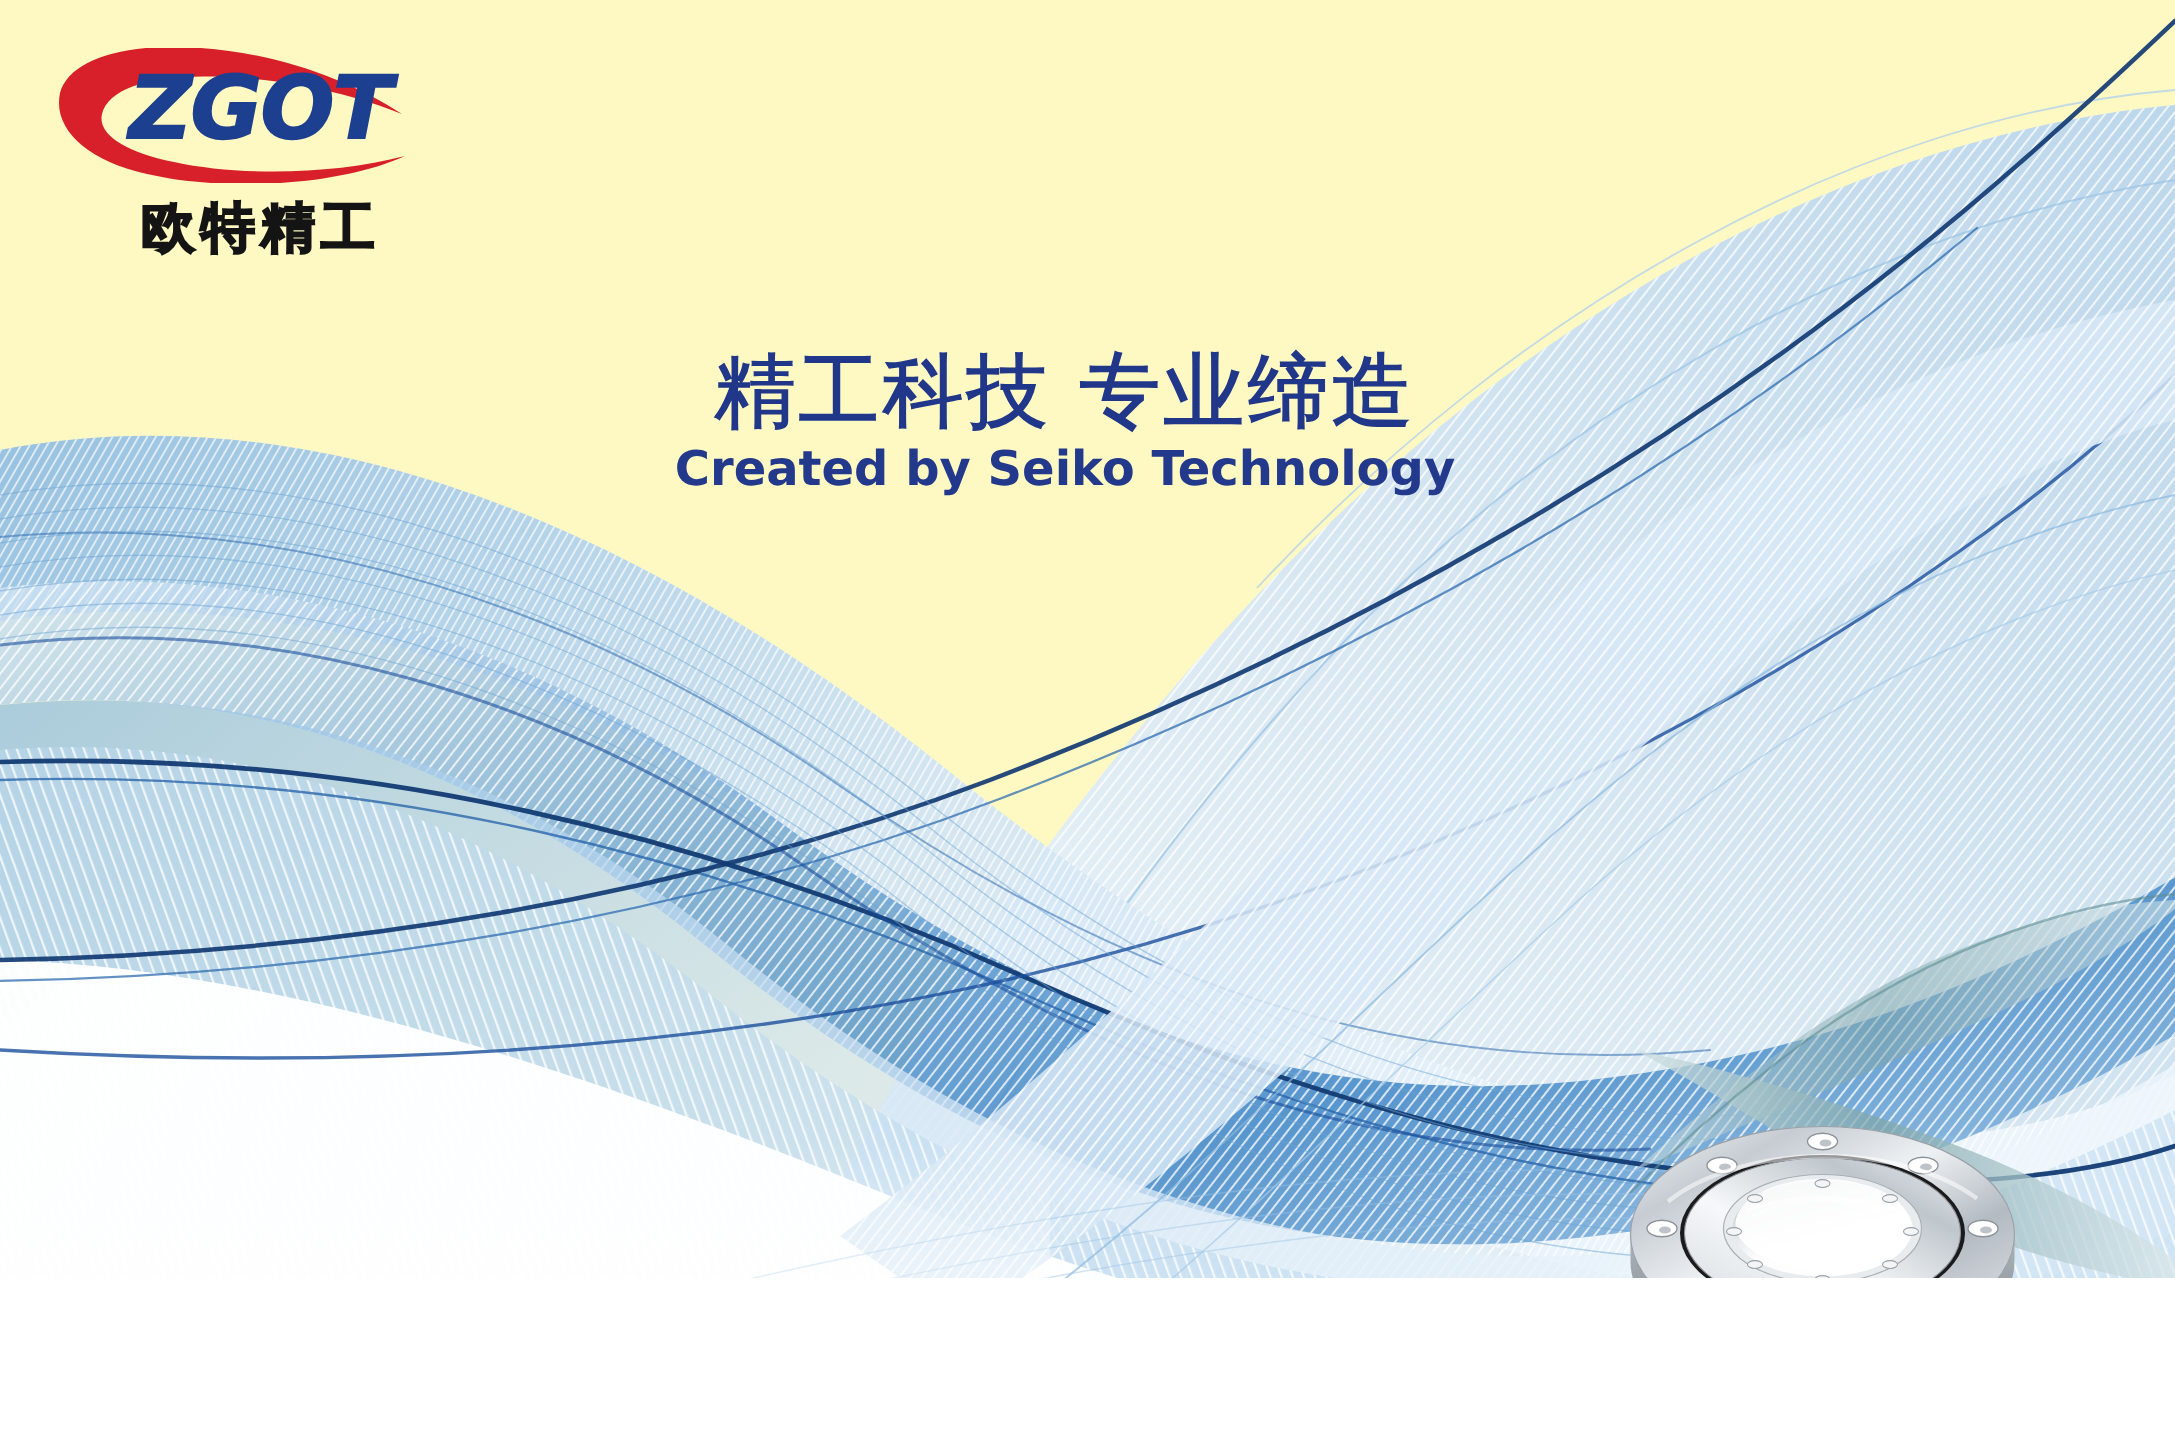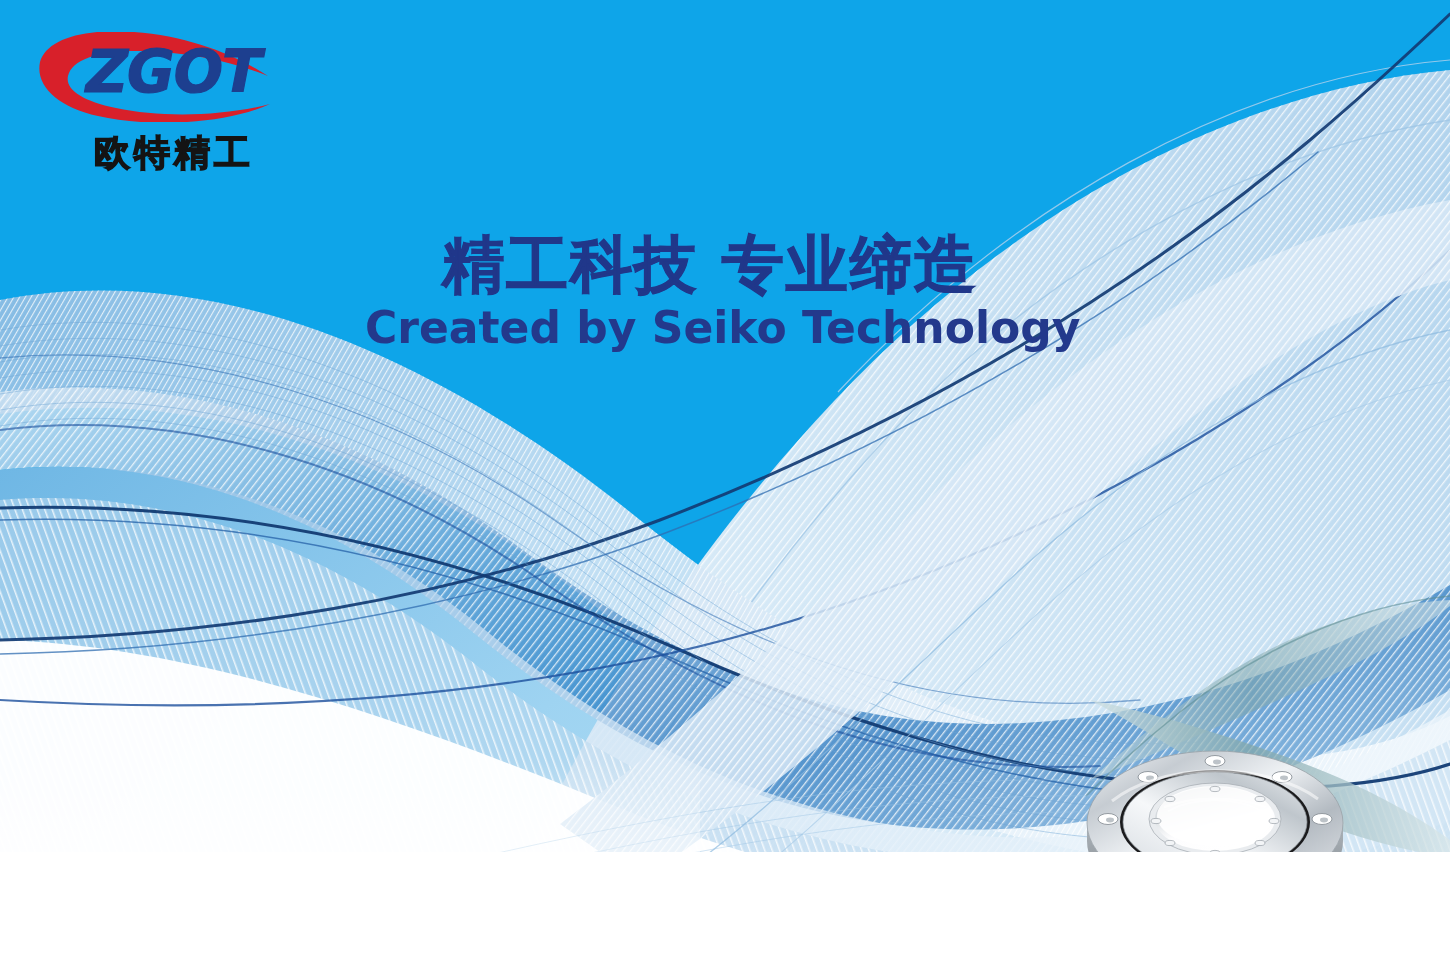--- a/index.html
+++ b/index.html
@@ -1,45 +1,45 @@
 <!DOCTYPE html>
 <html><head>
 <meta charset="utf-8">
 <style>
   html,body{margin:0;padding:0;background:#fff;}
   body{font-family:"Liberation Sans","DejaVu Sans",sans-serif;}
   #stage{
     position:relative;width:1450px;height:852px;overflow:hidden;
-    background:#0ea5e9;
+    background:#fef9c3;
   }
   #bg-waves{position:absolute;inset:0;width:1450px;height:960px;}
   
   #logo{position:absolute;left:38px;top:32px;width:265px;height:140px;}
   #logo-mark{position:absolute;left:0;top:0;width:265px;height:90px;}
   #logo-cn{
     position:absolute;left:56px;top:103px;
     font-family:"DejaVu Sans","Liberation Sans",sans-serif;
     font-weight:bold;font-size:36px;color:#141414;
     letter-spacing:4px;line-height:1;white-space:nowrap;
     -webkit-text-stroke:1.4px #141414;
   }
   
   #headline-block{
     position:absolute;left:365px;top:232px;width:690px;text-align:center;
   }
   #headline-cn{
     font-family:"DejaVu Sans","Liberation Sans",sans-serif;
-    font-weight:bold;font-size:62px;color:#20378a;line-height:1.08;
+    font-weight:normal;font-size:54px;color:#20378a;line-height:1.08;
     letter-spacing:2px;white-space:nowrap;
     -webkit-text-stroke:1px #20378a;
   }
   #headline-en{
     margin-top:6px;
     font-family:"DejaVu Sans","Liberation Sans",sans-serif;
-    font-weight:bold;font-size:44px;color:#23398c;line-height:1.05;
+    font-weight:bold;font-size:32px;color:#23398c;line-height:1.05;
     letter-spacing:0px;white-space:nowrap;
   }
   
   #product{position:absolute;left:1060px;top:715px;width:310px;height:245px;}
   #product svg{display:block;}
 </style>
 </head>
 <body>
 
 <div id="stage">

